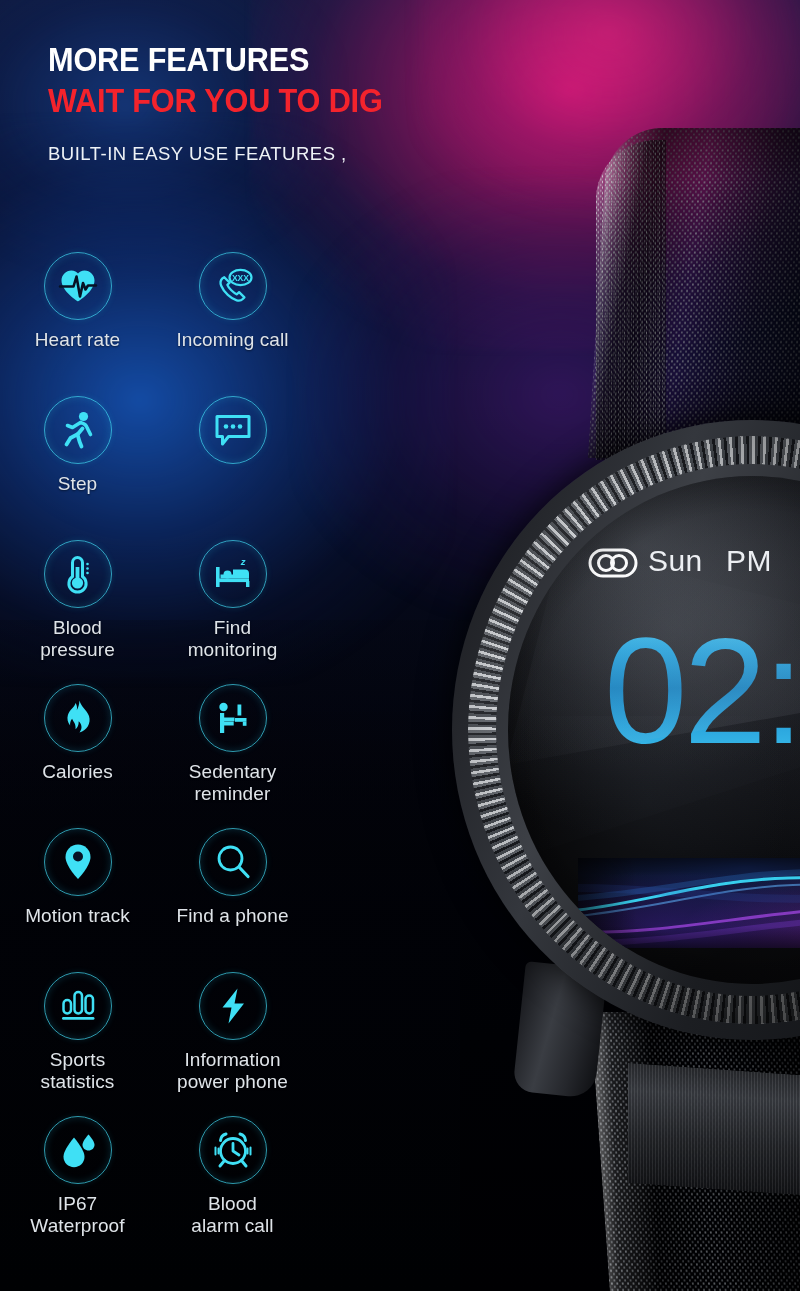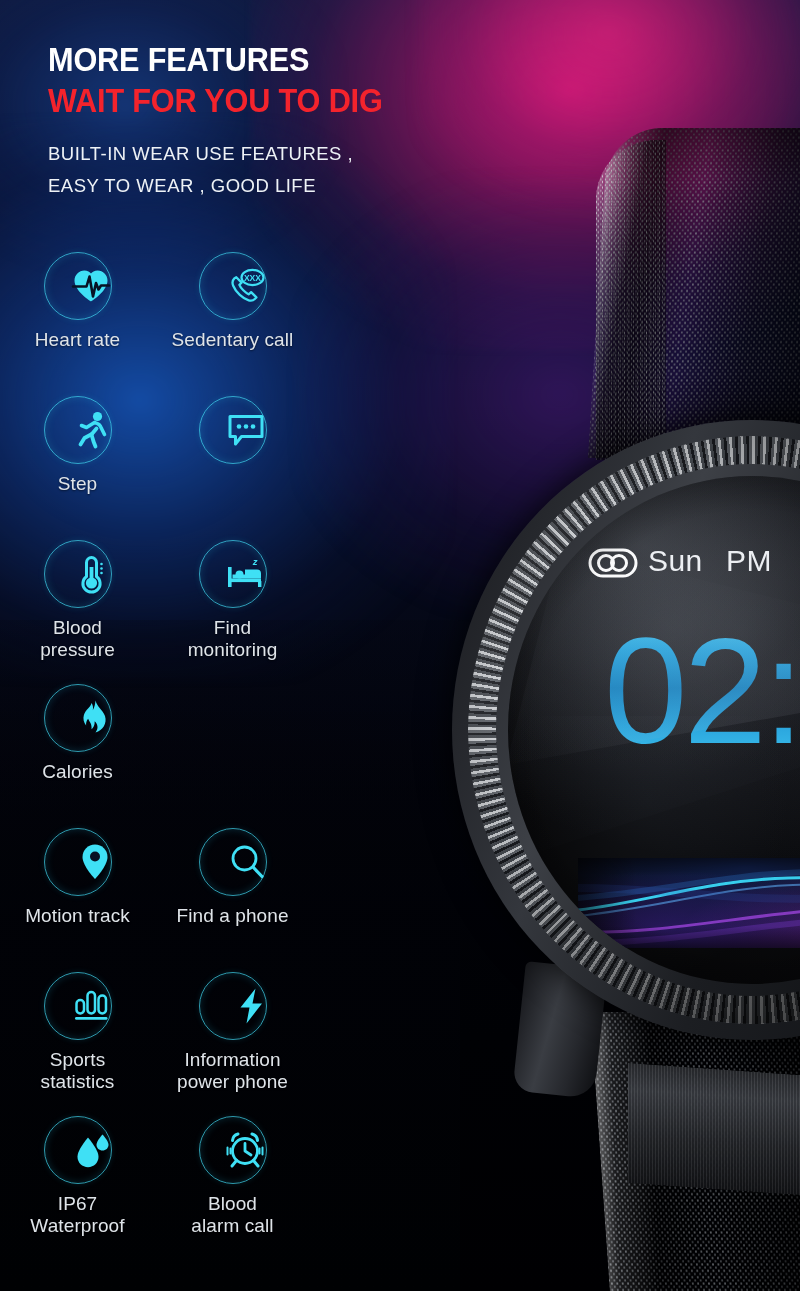--- a/index.html
+++ b/index.html
@@ -41,21 +41,21 @@
   .sub{margin-top:20px;color:#eef2f6;font-size:18.5px;line-height:1.72;letter-spacing:0.5px;white-space:nowrap;}
 
   
   #grid{position:absolute;left:0;top:252px;width:330px;}
   .row{position:relative;height:144px;}
   .cell{position:absolute;top:0;width:165px;text-align:center;}
   .cell.c0{left:-5px;}
   .cell.c1{left:150px;}
   .ring{width:66px;height:66px;margin:0 auto;border-radius:50%;
         border:1.6px solid rgba(64,214,238,0.72);
-        display:flex;align-items:center;justify-content:flex-end;
+        display:flex;align-items:center;justify-content:center;
         box-shadow:0 0 9px rgba(40,200,235,0.20) inset, 0 0 6px rgba(40,200,235,0.13);}
   .ring svg{display:block;}
   .cap{margin-top:9px;color:#dfe4e9;font-size:19px;line-height:1.18;letter-spacing:0.1px;
        text-shadow:0 1px 2px rgba(0,0,0,0.55);}
 
   
   #watch{position:absolute;left:0;top:0;width:800px;height:1291px;}
 
   
   .band{position:absolute;overflow:hidden;}
@@ -202,22 +202,21 @@
     </div>
 
     <div class="case" style="left:508px;top:476px;width:488px;height:508px;pointer-events:none;
                 background:radial-gradient(circle at 50% 50%, rgba(0,0,0,0) 62%, rgba(0,0,0,0.45) 88%, rgba(0,0,0,0.8) 100%);"></div>
   </div>
 
   <div class="head">
     <div class="h1">MORE FEATURES</div>
     <div class="h2">WAIT FOR YOU TO DIG</div>
     <div class="sub">
-      <div>BUILT-IN WEAR USE FEATURES ,</div>
-      <div>EASY TO WEAR , GOOD LIFE</div>
+      <div>BUILT-IN EASY USE FEATURES ,</div>
     </div>
   </div>
 
   <div id="grid">
       <div class="row">
         <div class="cell c0">
           <div class="ring">
             <svg width="40" height="40" viewBox="0 0 40 40">
       <path d="M20 35.5C20 35.5 3.5 25.5 3.5 14.6C3.5 8.9 8.0 4.5 13.4 4.5C16.4 4.5 19.0 6.0 20 7.6C21 6.0 23.6 4.5 26.6 4.5C32.0 4.5 36.5 8.9 36.5 14.6C36.5 25.5 20 35.5 20 35.5Z" fill="#3fe0f5"></path>
       <path d="M2 20.5 H12 L15.5 20.5 L18.5 10.5 L22 30.5 L25 17 L27.5 23.5 L30 19.5 L38 19.5" stroke="#071225" stroke-width="2.6" fill="none" stroke-linejoin="round" stroke-linecap="round"></path>
@@ -226,21 +225,21 @@
           <div class="cap">Heart rate</div>
         </div>
         <div class="cell c1">
           <div class="ring">
             <svg width="42" height="42" viewBox="0 0 42 42">
       <ellipse cx="28.5" cy="12.5" rx="11" ry="7.6" stroke="#3fe0f5" stroke-width="2.2" fill="none"></ellipse>
       <text x="28.5" y="16" text-anchor="middle" font-family="Liberation Sans, sans-serif" font-size="8.6" font-weight="bold" fill="#3fe0f5">XXX</text>
       <path d="M10.2 13.6c-1.9 1.9-2.2 4.2-1.0 7.2 1.3 3.2 3.6 6.4 6.6 9.1 2.9 2.7 6.0 4.6 8.9 5.4 2.6 0.7 4.6 0.2 6.1-1.3l1.6-1.6-5.3-5.3-2.2 2.2c-1.6-0.6-3.6-2.0-5.6-4.0-2.0-2.0-3.3-3.9-3.9-5.5l2.2-2.2-5.3-5.3z" fill="none" stroke="#3fe0f5" stroke-width="2.3" stroke-linejoin="round"></path>
     </svg>
           </div>
-          <div class="cap">Sedentary call</div>
+          <div class="cap">Incoming call</div>
         </div>
       </div>
       <div class="row">
         <div class="cell c0">
           <div class="ring">
             <svg width="38" height="40" viewBox="0 0 38 40">
       <circle cx="24.5" cy="6.5" r="4.6" fill="#3fe0f5"></circle>
       <path d="M21.5 12.5 L13.5 17.5 L8.5 15.5" stroke="#3fe0f5" stroke-width="3.6" fill="none" stroke-linecap="round" stroke-linejoin="round"></path>
       <path d="M22 12.8 C25.5 13.5 27.5 15.5 28.5 18.5 L31.5 24.5" stroke="#3fe0f5" stroke-width="3.6" fill="none" stroke-linecap="round" stroke-linejoin="round"></path>
       <path d="M23.5 18.5 L18.5 24.5 L20.5 31.5 L22.5 36.5" stroke="#3fe0f5" stroke-width="3.8" fill="none" stroke-linecap="round" stroke-linejoin="round"></path>
@@ -295,20 +294,36 @@
         </div>
       </div>
       <div class="row">
         <div class="cell c0">
           <div class="ring">
             <svg width="34" height="40" viewBox="0 0 34 40">
       <path d="M18.5 2.5 c1.5 6.5 7.5 9.5 9.5 15.5 2.3 7-2.0 14.5-9.5 16.5 3.5-4.5 2.0-8.5-0.8-11.2 0.2 4.0-1.4 6.6-3.2 8.0 0.6-5.2-1.8-7.0-3.4-10.5-1.7 2.0-2.2 4.5-2.0 6.6-2.4-2.8-3.3-6.6-2.2-10.3 1.6-5.4 6.4-7.2 7.6-12.0 1.6 2.2 1.8 4.8 1.3 7.2 1.6-2.8 2.4-6.2 2.7-9.8 Z" fill="#3fe0f5"></path>
     </svg>
           </div>
           <div class="cap">Calories</div>
+        </div>
+        <div class="cell c1">
+          <div class="ring">
+            <svg width="40" height="38" viewBox="0 0 40 38">
+      <circle cx="10.5" cy="8" r="4.2" fill="#3fe0f5"></circle>
+      <path d="M7 14 h4.2 v8.5 h9.5 v4 h-9.5 v7.5 h-4.2 z" fill="#3fe0f5"></path>
+      <rect x="11" y="18.5" width="10.5" height="3.8" fill="#3fe0f5"></rect>
+      <rect x="24.5" y="5.5" width="3.8" height="11" fill="#3fe0f5"></rect>
+      <rect x="22" y="19" width="11.5" height="3.8" fill="#3fe0f5"></rect>
+      <rect x="29.8" y="22.8" width="3.7" height="4" fill="#3fe0f5"></rect>
+    </svg>
+          </div>
+          <div class="cap">
+            <span style="display:block">Sedentary</span>
+            <span style="display:block">reminder</span>
+          </div>
         </div>
       </div>
       <div class="row">
         <div class="cell c0">
           <div class="ring">
             <svg width="32" height="40" viewBox="0 0 32 40">
       <path d="M16 2.5 C9 2.5 3.5 8.0 3.5 15.0 C3.5 24 16 37 16 37 C16 37 28.5 24 28.5 15.0 C28.5 8.0 23 2.5 16 2.5 Z" fill="#3fe0f5"></path>
       <circle cx="16" cy="14.5" r="5.0" fill="#071225"></circle>
     </svg>
           </div>

